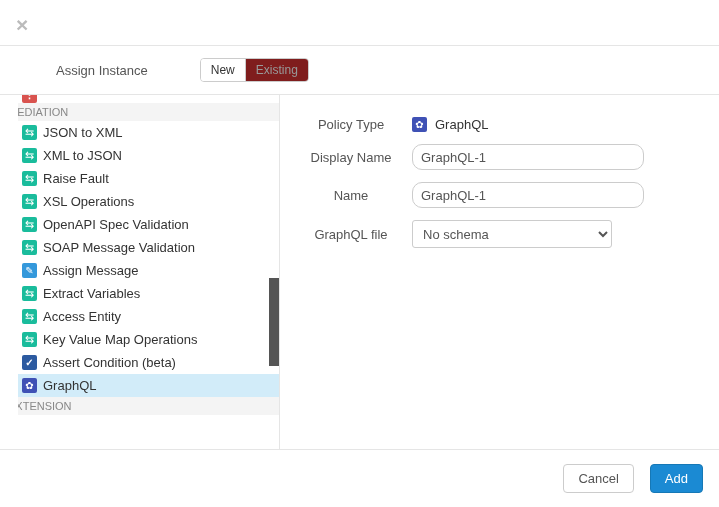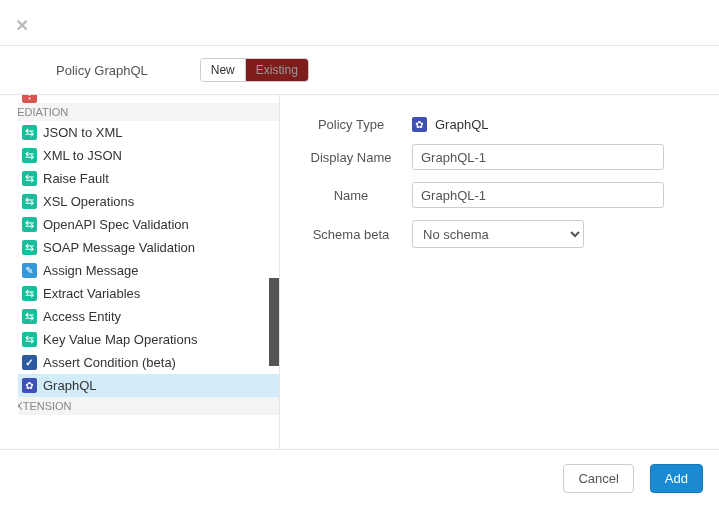--- a/index.html
+++ b/index.html
@@ -169,31 +169,31 @@
   }
   .form-value {
     flex: 0 0 auto;
   }
   .policy-type-badge {
     display: inline-flex;
     align-items: center;
     gap: 8px;
   }
   .input {
-    width: 252px;
+    width: 232px;
     height: 26px;
     border: 1px solid #ccc;
-    border-radius: 3px;
+    border-radius: 10px;
     padding: 3px 8px;
     font-size: 13px;
     color: #555;
     font-family: inherit;
   }
   .select {
-    width: 172px;
+    width: 200px;
     height: 28px;
     border: 1px solid #ccc;
     border-radius: 3px;
     padding: 3px 6px;
     font-size: 13px;
     color: #555;
     background: #fff;
     font-family: inherit;
   }
   .footer {
@@ -225,21 +225,21 @@
 </head>
 <body>
 
 <div class="modal">
 
   <div class="header">
     <div class="close-x">×</div>
   </div>
 
   <div class="tabs-row">
-    <span class="tabs-label">Policy GraphQL</span>
+    <span class="tabs-label">Assign Instance</span>
     <span class="seg">
       <span class="seg-btn active">New</span>
       <span class="seg-btn inactive">Existing</span>
     </span>
   </div>
 
   <div class="body">
 
     <div class="sidebar">
       <div class="sidebar-inner">
@@ -327,21 +327,21 @@
       </div>
 
       <div class="form-row">
         <div class="form-label">Name</div>
         <div class="form-value">
           <input class="input" value="GraphQL-1" style="">
         </div>
       </div>
 
       <div class="form-row">
-        <div class="form-label">Schema beta</div>
+        <div class="form-label">GraphQL file</div>
         <div class="form-value">
           <select class="select">
             <option>No schema</option>
           </select>
         </div>
       </div>
 
     </div>
   </div>
 

